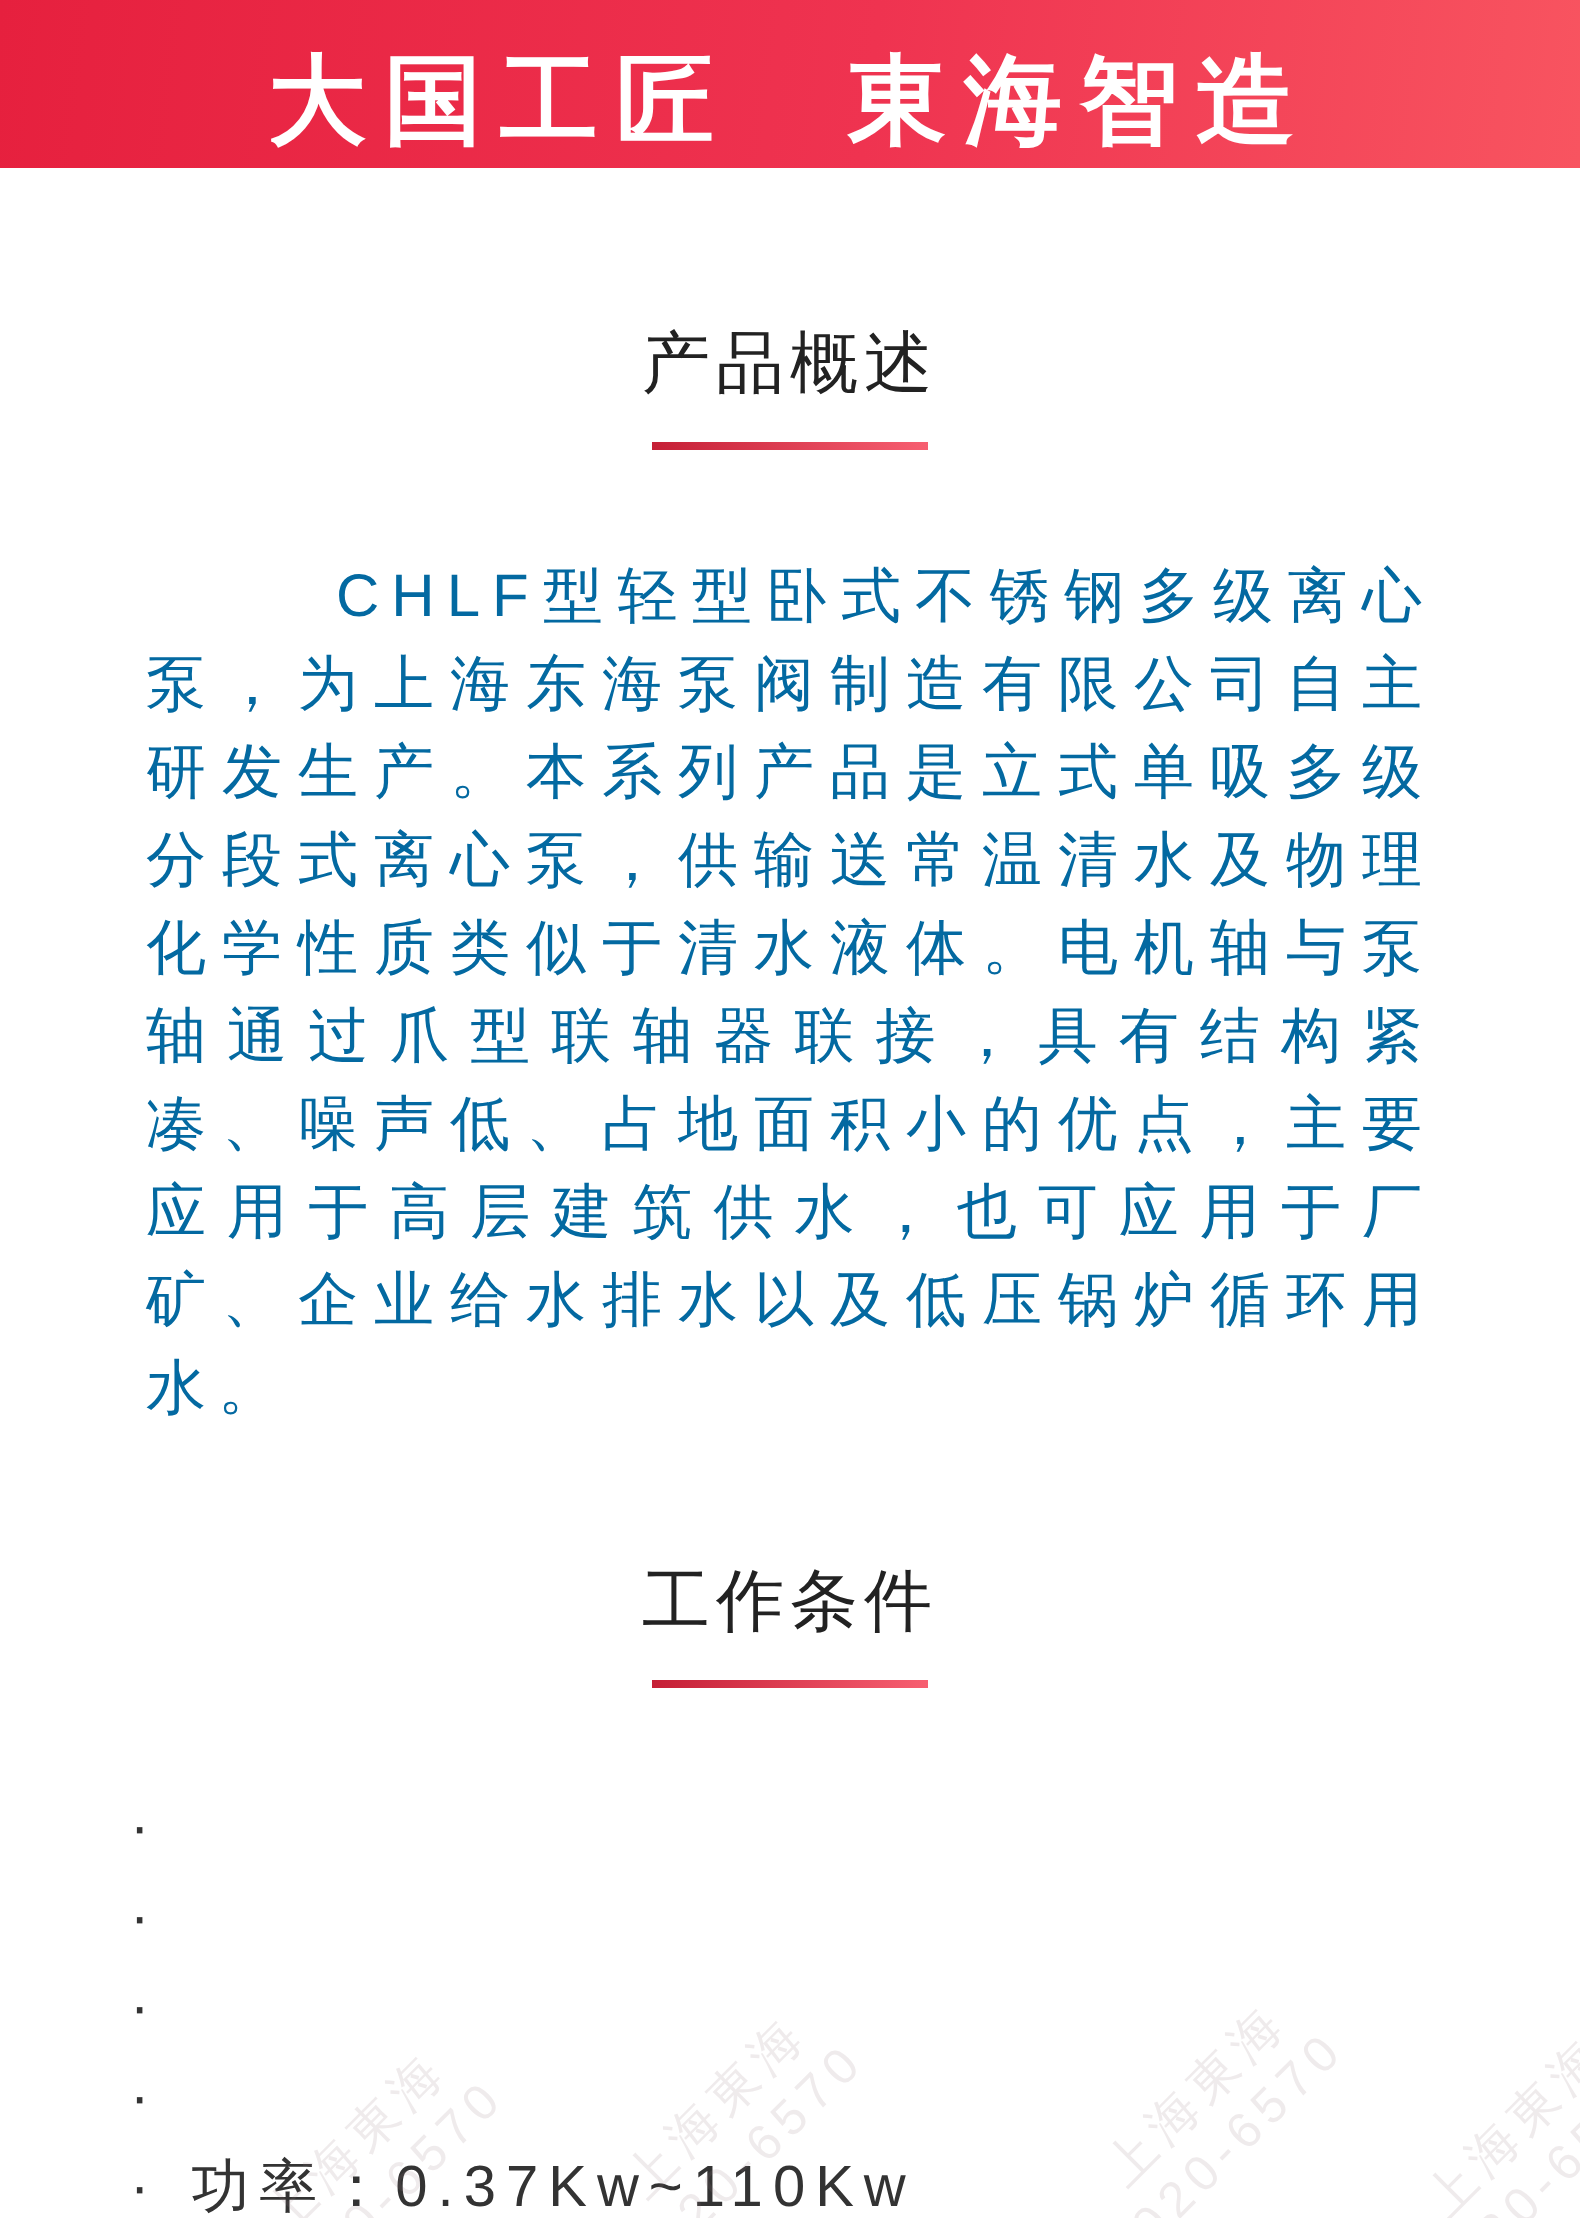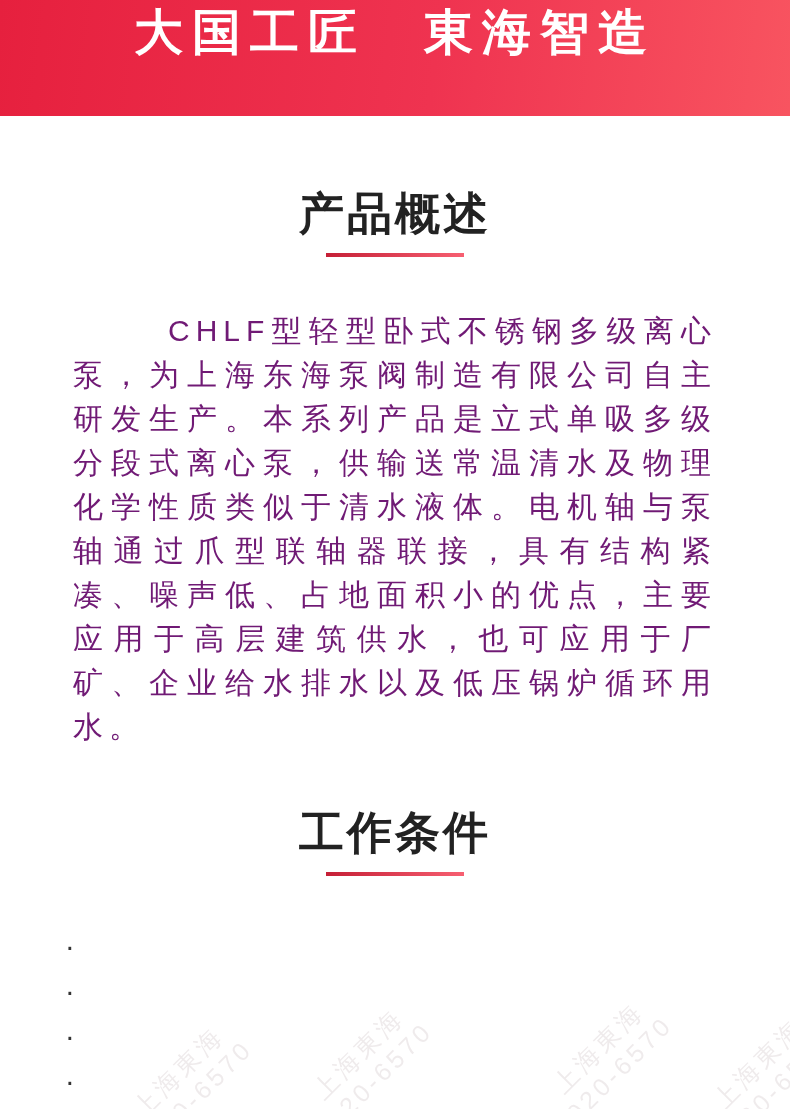--- a/index.html
+++ b/index.html
@@ -5,46 +5,46 @@
   html,body{margin:0;padding:0;}
   body{
     width:790px;height:1109px;background:#ffffff;
     font-family:"Liberation Sans","DejaVu Sans",sans-serif;
     color:#333;
   }
   .page{position:relative;width:790px;height:1109px;overflow:hidden;background:#fff;}
 
   
   .banner{
-    height:116px;width:100%;
+    height:84px;width:100%;
     background:linear-gradient(97deg,#e6203e 0%,#ef3350 55%,#f85460 100%);
-    display:flex;align-items:flex-start;justify-content:center;
+    display:flex;align-items:flex-end;justify-content:center;
   }
   .banner-title{
     margin:0;color:#ffffff;font-size:49px;font-weight:bold;
     letter-spacing:9px;white-space:nowrap;
   }
 
   
   .section{text-align:center;}
   .section.overview{margin-top:72px;}
   .section.conditions{margin-top:58px;}
   .sec-title{
-    margin:0;font-size:45px;line-height:52px;font-weight:bold;
+    margin:0;font-size:34px;line-height:52px;font-weight:normal;
     color:#222;letter-spacing:3px;
   }
   .title-underline{
     width:138px;height:4px;margin:13px auto 0;
     background:linear-gradient(to right,#c51f36,#f75f71);
   }
 
   
   .body-text{
     width:644px;margin:52px auto 0;
-    font-size:30px;line-height:44px;color:#701a75;
+    font-size:30px;line-height:44px;color:#0369a1;
     letter-spacing:6px;text-align:justify;text-indent:95px;
     text-justify:inter-character;
   }
 
   
   .spec-list{
     width:660px;margin:48px auto 0;padding:0;list-style:none;
     text-align:left;
   }
   .spec-item{

